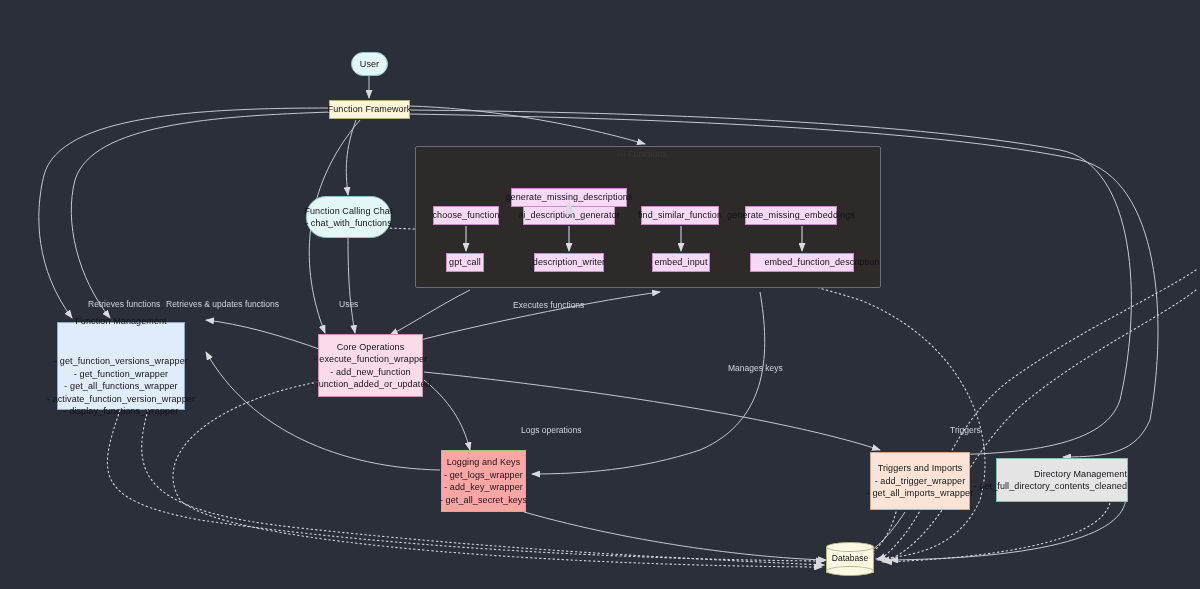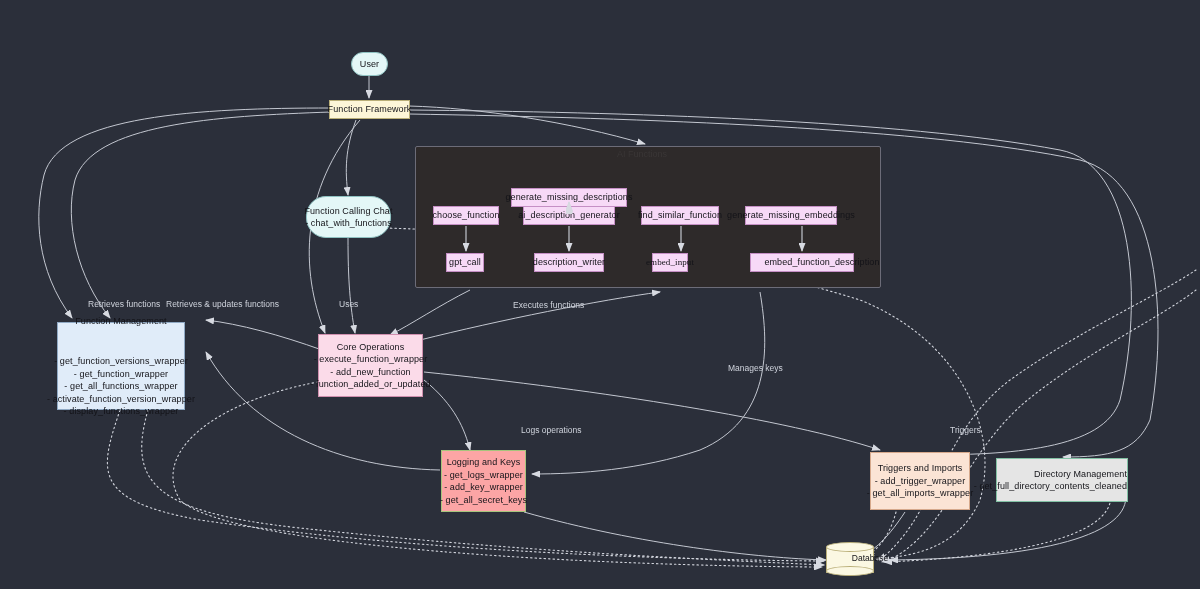--- a/index.html
+++ b/index.html
@@ -69,21 +69,21 @@
     background:#fbf8e3;border:1px solid #b9ae78;border-radius:50%;
     box-sizing:border-box;
   }
   .db-node .db-bot{
     position:absolute;left:0;top:24px;width:48px;height:10px;
     background:#fbf8e3;border:1px solid #b9ae78;border-radius:50%;
     box-sizing:border-box;
   }
   .db-node .db-label{
     position:absolute;left:0;top:11px;width:48px;text-align:center;
-    font-size:8.5px;color:#131318;padding-left:20px;
+    font-size:8.5px;color:#131318;
   }
 
   .edge-label{
     position:absolute;
     font-size:8.5px;
     color:#cfd3dc;
     white-space:nowrap;
   }
 </style>
 </head>
@@ -242,21 +242,21 @@
   </div>
   <div class="node n-violet" style="left:745px;top:206px;width:92px;height:19px;">
     <span class="title">generate_missing_embeddings</span>
   </div>
   <div class="node n-violet" style="left:446px;top:253px;width:38px;height:19px;">
     <span class="title">gpt_call</span>
   </div>
   <div class="node n-violet" style="left:534px;top:253px;width:70px;height:19px;">
     <span class="title">description_writer</span>
   </div>
-  <div class="node n-violet" style="left:652px;top:253px;width:36px;height:19px;font-family:Liberation Serif, serif;">
+  <div class="node n-violet" style="left:652px;top:253px;width:58px;height:19px;">
     <span class="title">embed_input</span>
   </div>
   <div class="node n-violet" style="left:750px;top:253px;width:104px;height:19px;padding-left:40px;">
     <span class="title">embed_function_description</span>
   </div>
 
   <svg style="position:absolute;left:0;top:0;width:1200px;height:589px;pointer-events:none;" viewBox="0 0 1200 589">
     <g fill="none" stroke="#cfd3dc" stroke-width="1" marker-end="url(#ah)">
       <path d="M569,207 L569,203"></path>
     </g>

